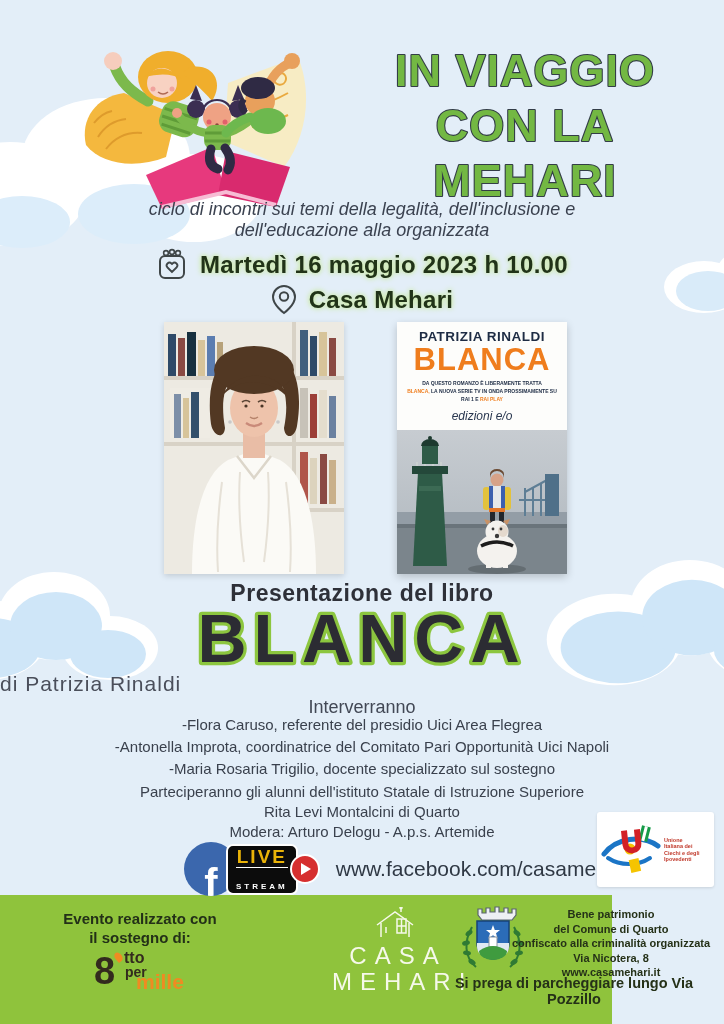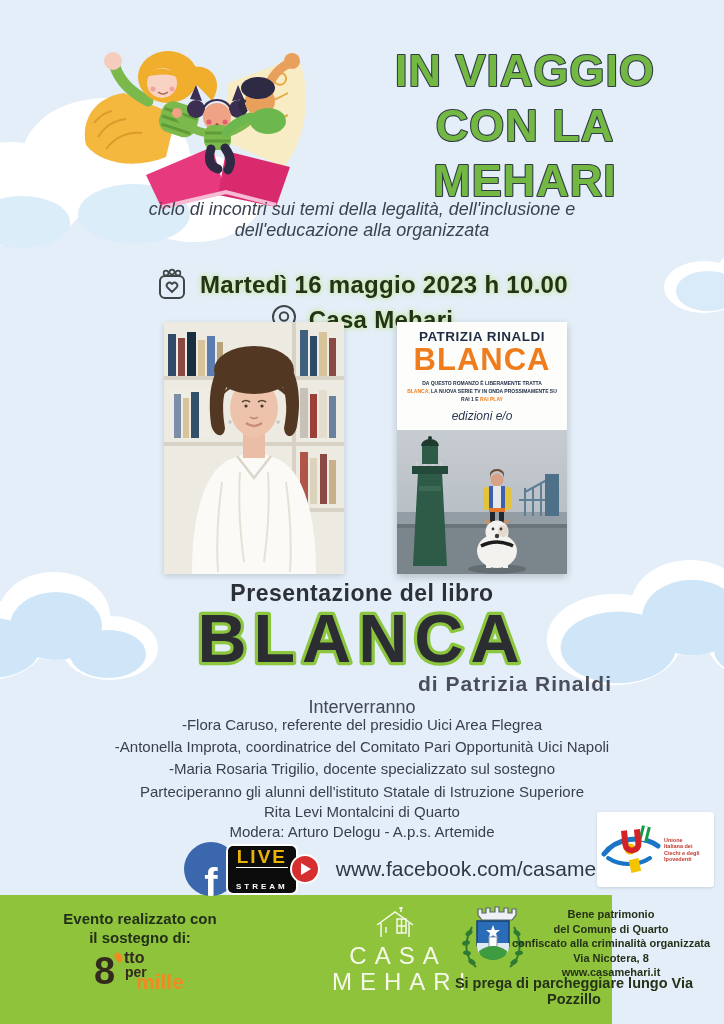--- a/index.html
+++ b/index.html
@@ -14,36 +14,36 @@
 
   
   .cloud { position:absolute; pointer-events:none; }
 
   
   .title-svg { position:absolute; left:330px; top:36px; }
   .subtitle { position:absolute; left:40px; top:199px; width:644px; text-align:center;
     font-style:italic; font-size:18px; line-height:21px; color:#3b4250; font-weight:500; }
 
   .info-row { position:absolute; left:0; width:724px; display:flex; justify-content:center;
-    align-items:center; gap:12px;margin-top:20px; }
+    align-items:center; gap:12px; }
   .info-text { font-size:24px; font-weight:700; color:#213318;
     text-shadow:0 0 4px #cdeaa8, 0 0 6px #cdeaa8; letter-spacing:.3px; }
 
   
   .portrait { position:absolute; left:164px; top:322px; width:180px; height:252px;
     box-shadow:0 2px 6px rgba(0,0,0,.15); }
   .bookcover { position:absolute; left:397px; top:322px; width:170px; height:252px;
     box-shadow:0 3px 8px rgba(0,0,0,.2); background:#fdfdfb; }
 
   
   .kicker { position:absolute; left:0; top:580px; width:724px; text-align:center;
     font-size:23px; color:#2e3038; font-weight:600; letter-spacing:.5px; }
   .blanca-svg { position:absolute; left:62px; top:596px; }
-  .author-line { position:absolute; left:0; top:672px; width:612px; text-align:right;
-    font-size:21px; color:#4a4e5a; font-weight:700; letter-spacing:1px; }
+  .author-line { position:absolute; left:0; top:672px; width:612px; text-align:left;
+    font-size:21px; color:#4a4e5a; font-weight:400; letter-spacing:1px; }
   .speakers-heading { position:absolute; left:0; top:697px; width:724px; text-align:center;
     font-size:18px; color:#424855; font-weight:500; }
   .speakers { position:absolute; left:0; top:714px; width:724px; text-align:center;
     font-size:15px; line-height:22px; color:#3a414d; font-weight:500; }
   .participants { position:absolute; left:0; top:782px; width:724px; text-align:center;
     font-size:15px; line-height:20px; color:#3a414d; font-weight:500; }
   .moderator { position:absolute; left:0; top:823px; width:724px; text-align:center;
     font-size:15px; color:#3a414d; font-weight:500; }
 
   

